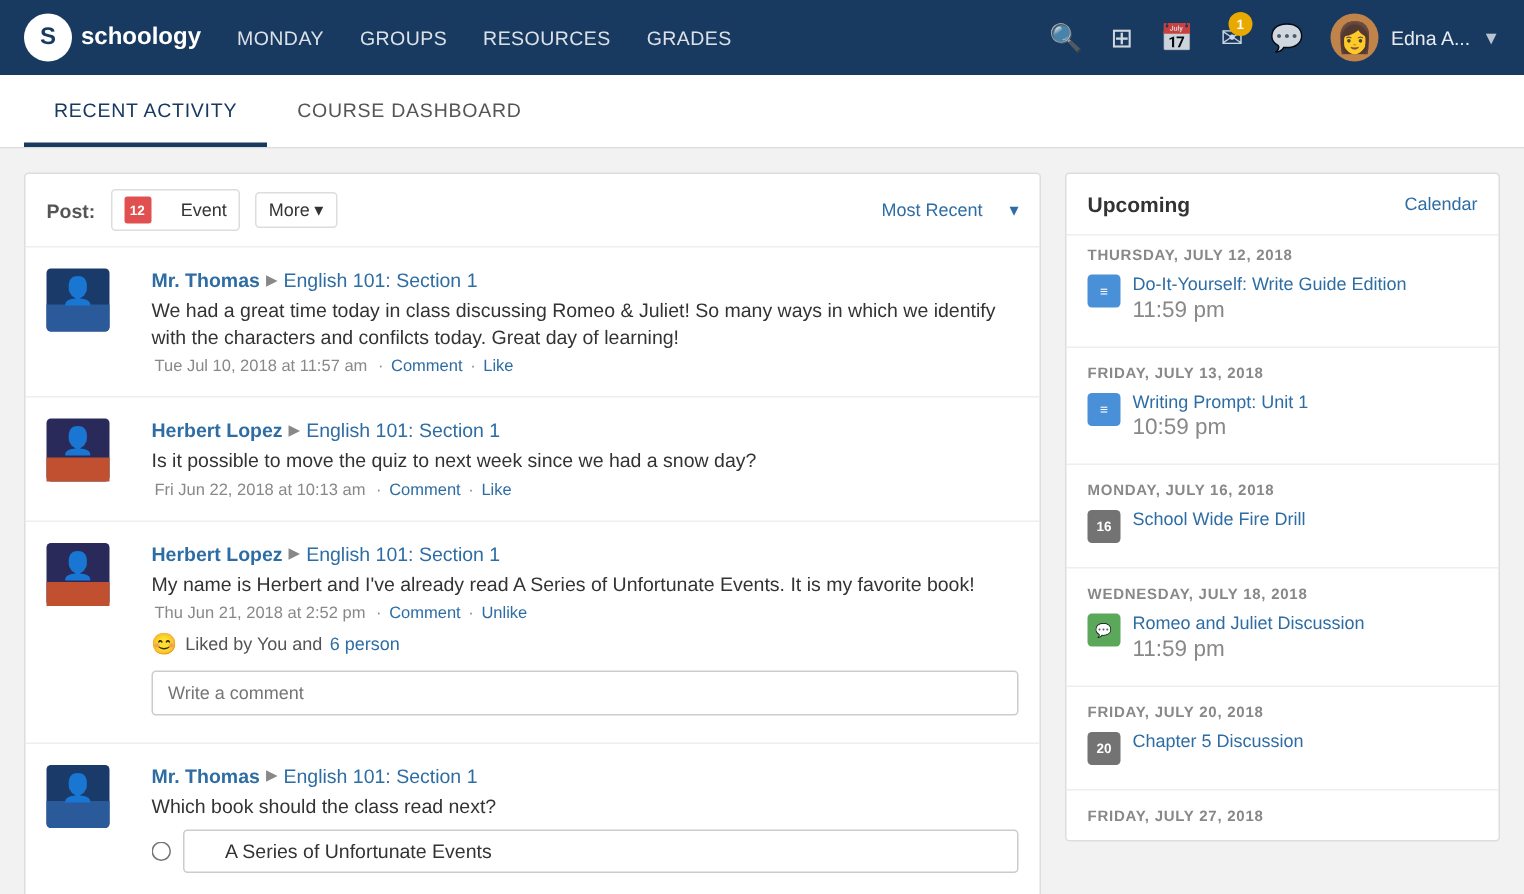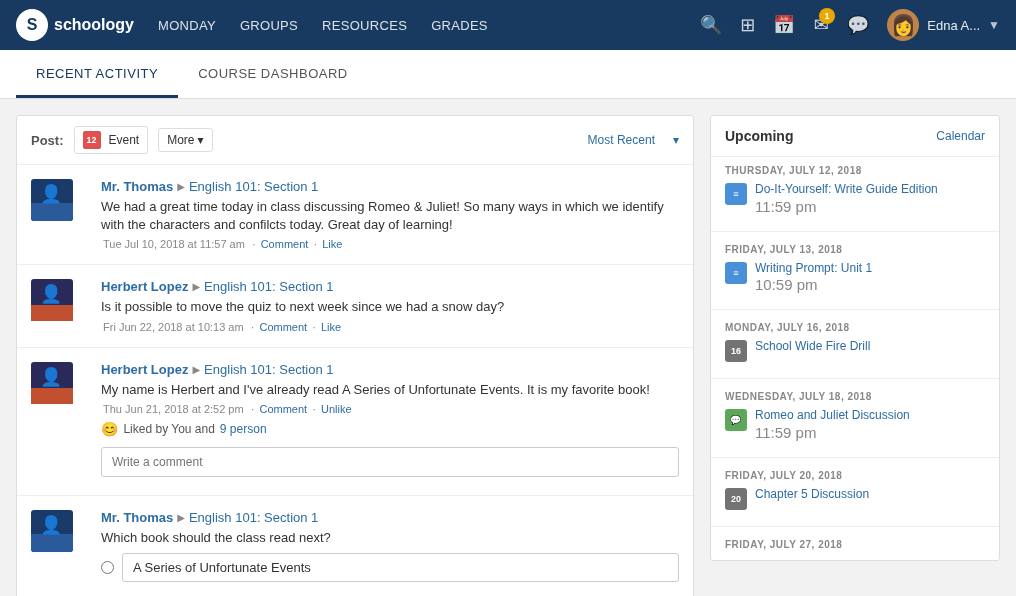--- a/index.html
+++ b/index.html
@@ -136,21 +136,21 @@
       gap: 10px;
     }
     .post-label {
       font-size: 13px;
       color: #555;
       font-weight: bold;
     }
     .event-btn {
       display: flex;
       align-items: center;
-      gap: 8px;
+      gap: 20px;
       background: white;
       border: 1px solid #ddd;
       border-radius: 3px;
       padding: 4px 8px;
       cursor: pointer;
       font-size: 12px;
       color: #333;
     }
     .event-icon {
       background: #e05050;
@@ -275,21 +275,21 @@
     }
     .radio-option input[type=radio] {
       cursor: pointer;
     }
     .radio-label {
       font-size: 13px;
       color: #333;
       background: white;
       border: 1px solid #ccc;
       border-radius: 3px;
-      padding: 6px 10px;
+      padding: 6px 27px;
       flex: 1;
     }
 
     
     .right-panel {
       width: 290px;
       flex-shrink: 0;
     }
     .upcoming-card {
       background: white;
@@ -529,21 +529,21 @@
         <div class="activity-meta">
           <span>Thu Jun 21, 2018 at 2:52 pm</span>
           <span> · </span>
           <a>Comment</a>
           <span> · </span>
           <a>Unlike</a>
         </div>
         <div class="liked-row">
           <span class="emoji">😊</span>
           <span>Liked by You and</span>
-          <span class="liked-link">9 person</span>
+          <span class="liked-link">6 person</span>
         </div>
         <input class="comment-input" type="text" placeholder="Write a comment" style="">
       </div>
     </div>
 
     <div class="activity-item">
       <div class="avatar-wrap">
         <div class="face-thomas"></div>
       </div>
       <div class="activity-body">

